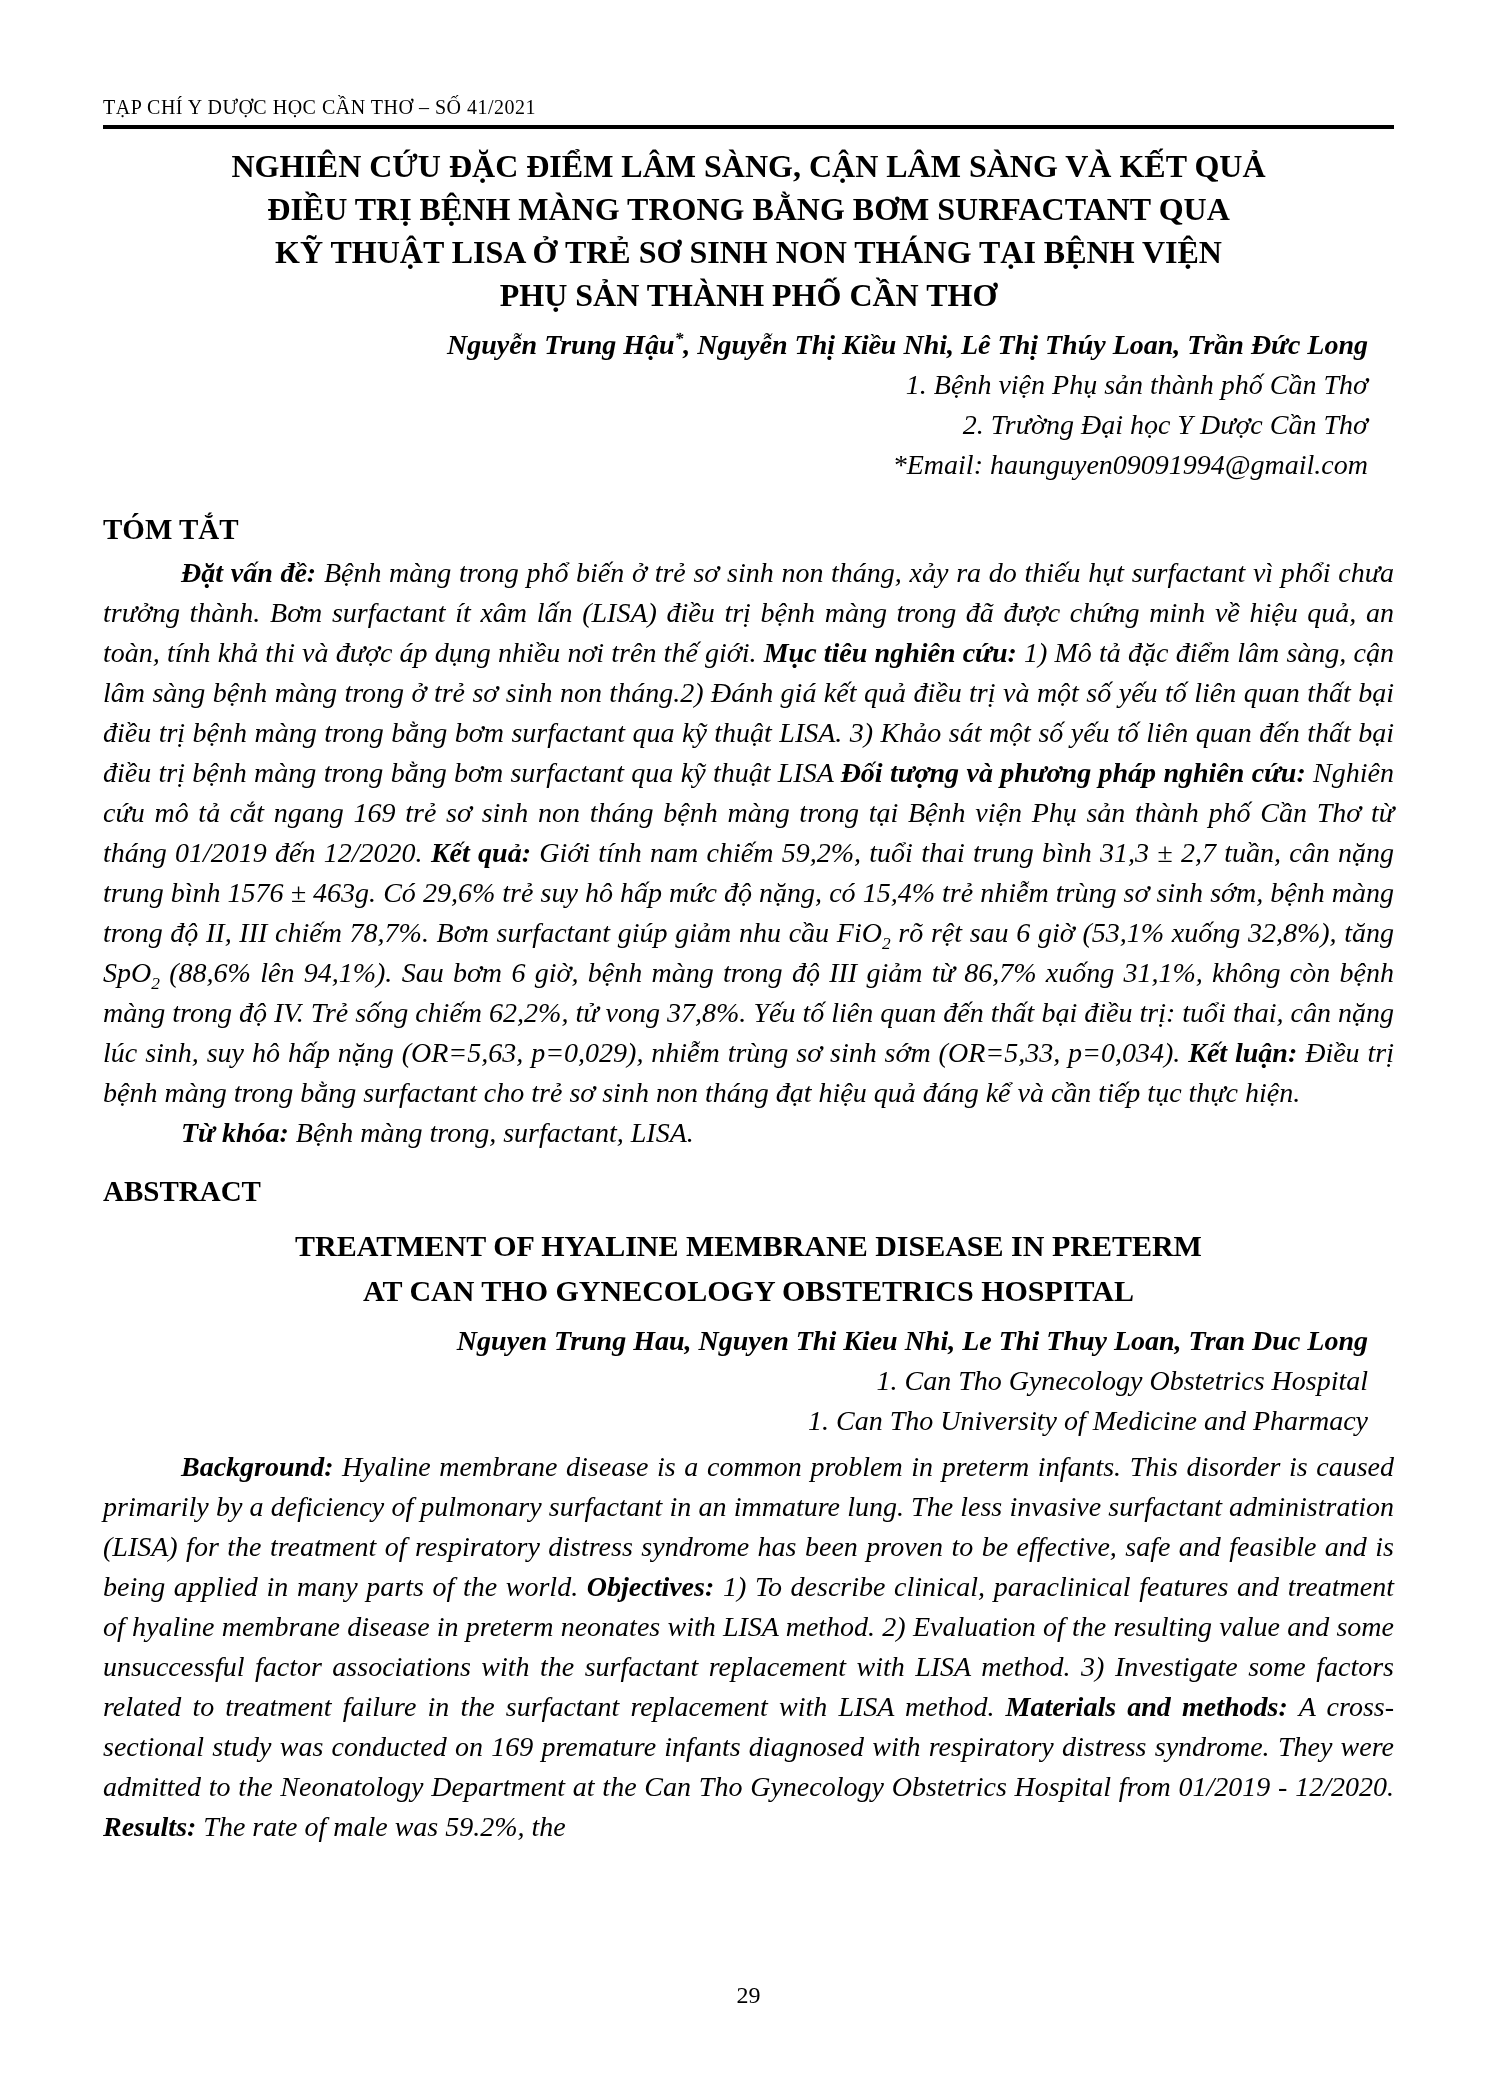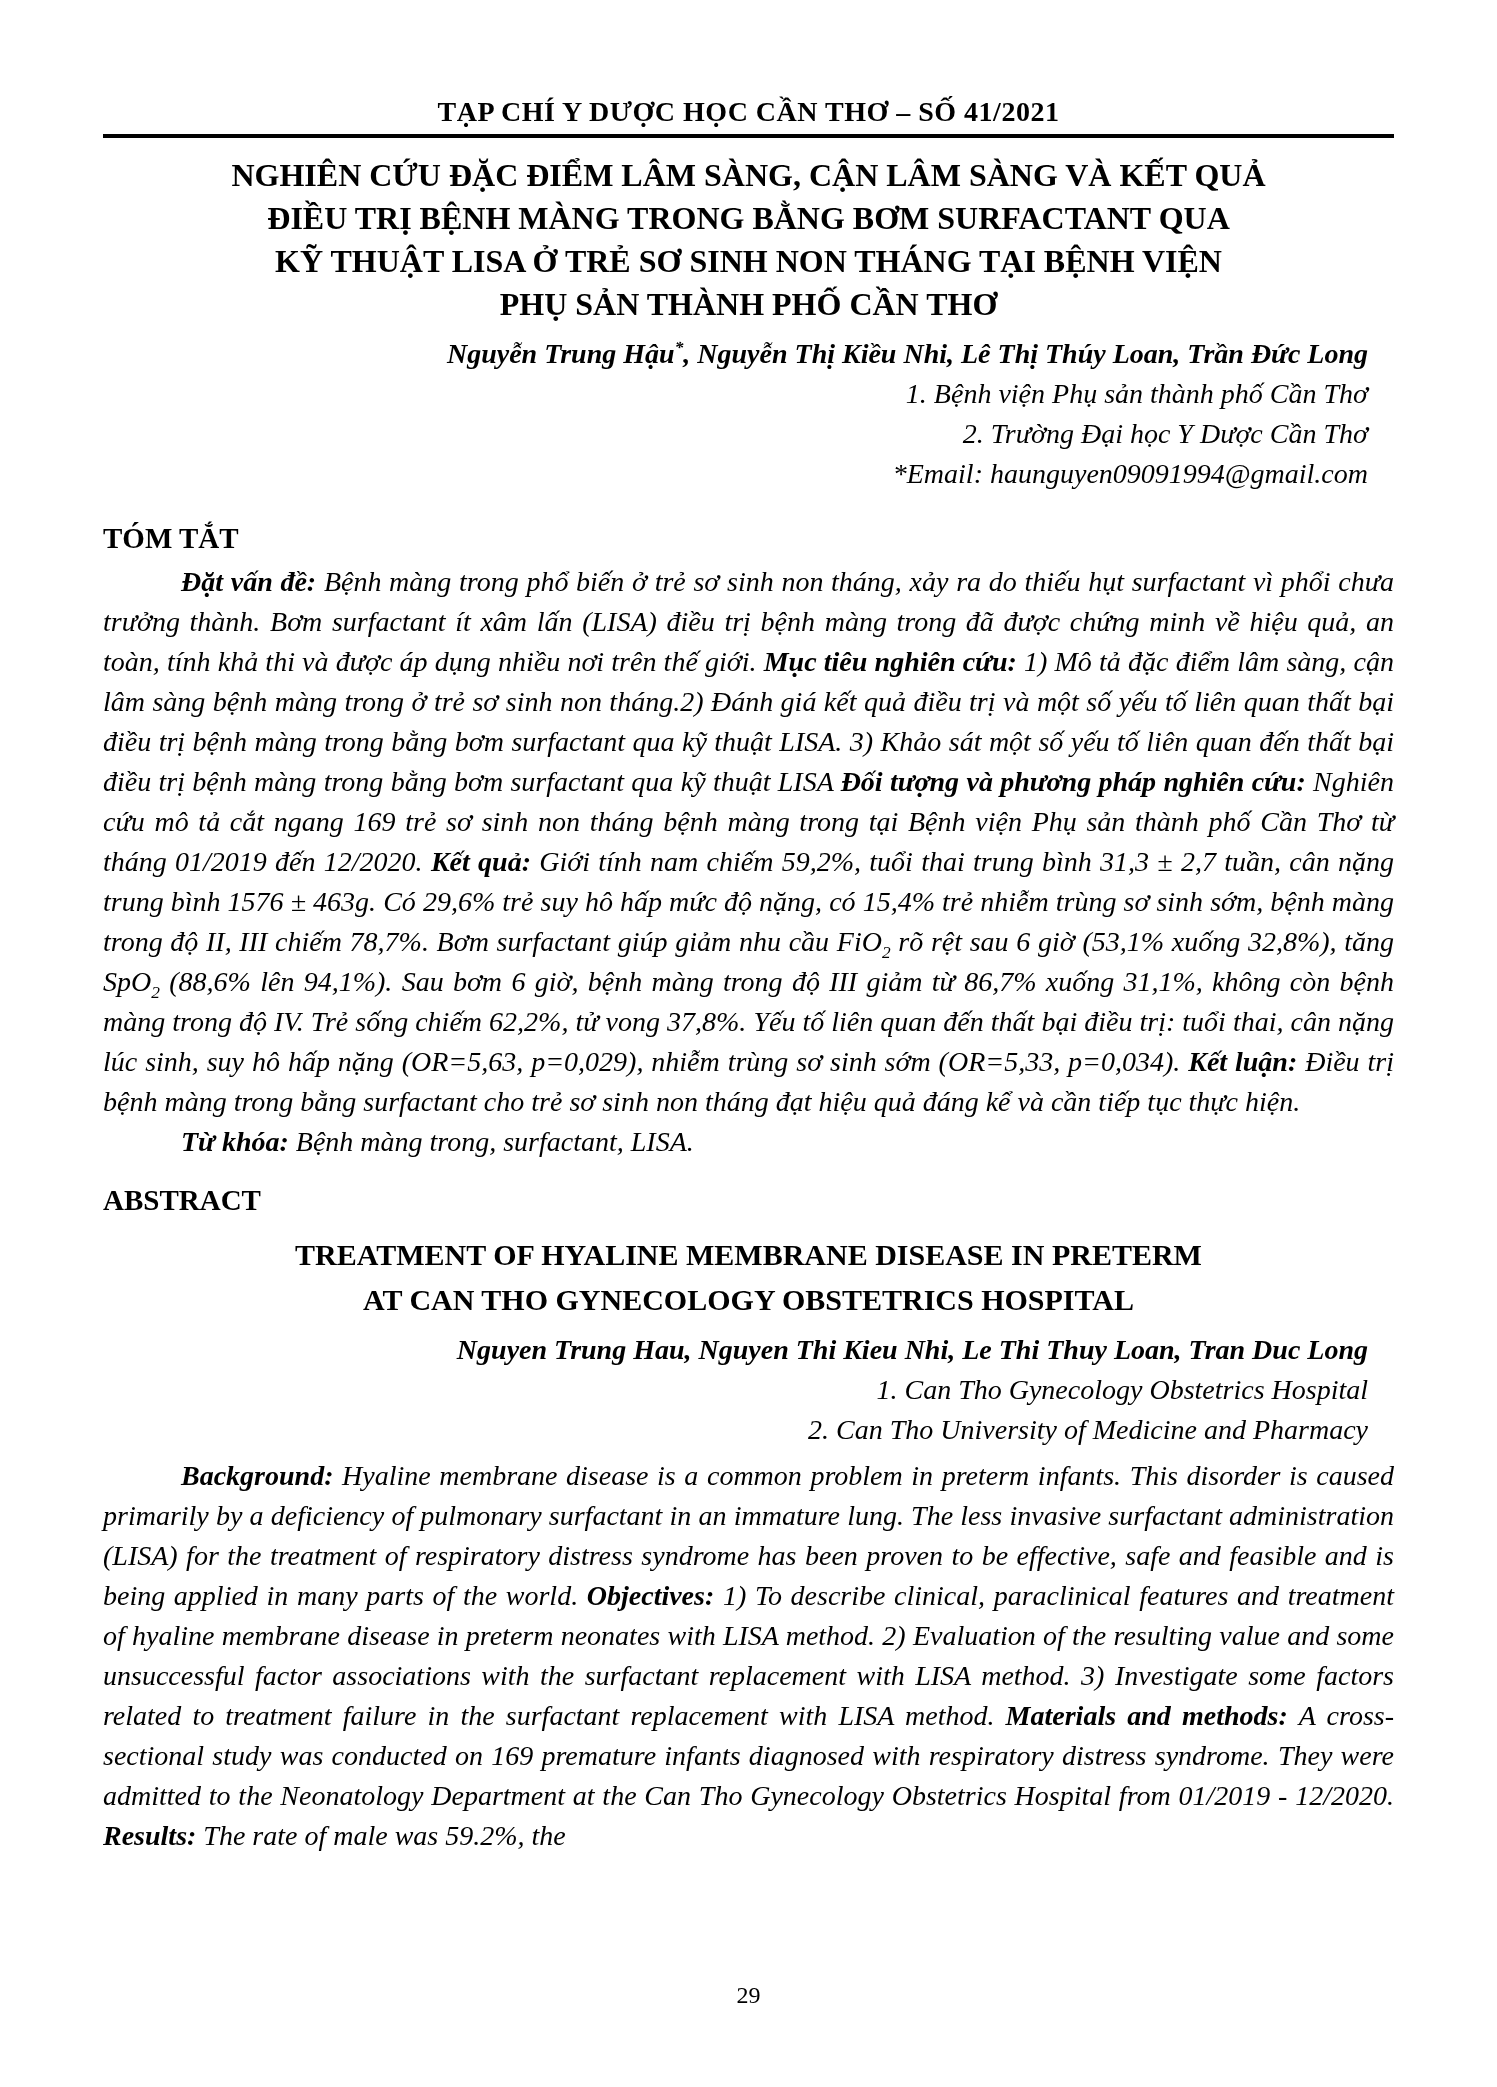--- a/index.html
+++ b/index.html
@@ -8,23 +8,22 @@
     height: 2087px;
     position: relative;
     background: #ffffff;
     color: #000000;
     font-family: "Liberation Serif", "DejaVu Serif", serif;
     overflow: hidden;
     margin: 0 auto;
   }
   .content { padding: 96px 103px 0 103px; }
   .journal-header {
-    text-align: center;
-    font-weight: 700;
-    font-size: 28px;
+    font-weight: 400;
+    font-size: 20px;
     line-height: 1.15;
     letter-spacing: 0.5px;
   }
   .header-rule { border-bottom: 4px solid #000; margin-top: 6px; }
   .title-vi {
     margin: 16px 0 0 0;
     text-align: center;
     font-weight: 700;
     font-size: 32px;
     line-height: 43px;
@@ -115,21 +114,21 @@
 
     <div class="title-en">
         <div>TREATMENT OF HYALINE MEMBRANE DISEASE IN PRETERM</div>
         <div>AT CAN THO GYNECOLOGY OBSTETRICS HOSPITAL</div>
       </div>
 
     <div class="authors-line">Nguyen Trung Hau, Nguyen Thi Kieu Nhi, Le Thi Thuy Loan, Tran Duc Long</div>
 
     <div class="affiliations">
         <div>1. Can Tho Gynecology Obstetrics Hospital</div>
-        <div>2. Can Tho University of Medicine and Pharmacy</div>
+        <div>1. Can Tho University of Medicine and Pharmacy</div>
       </div>
 
     <p class="body-par"><span class="b">Background: </span><span>Hyaline membrane disease is a common problem in preterm infants. This disorder is caused primarily by a deficiency of pulmonary surfactant in an immature lung. The less invasive surfactant administration (LISA) for the treatment of respiratory distress syndrome has been proven to be effective, safe and feasible and is being applied in many parts of the world. </span><span class="b">Objectives: </span><span>1) To describe clinical, paraclinical features and treatment of hyaline membrane disease in preterm neonates with LISA method. 2) Evaluation of the resulting value and some unsuccessful factor associations with the surfactant replacement with LISA method. 3) Investigate some factors related to treatment failure in the surfactant replacement with LISA method. </span><span class="b">Materials and methods: </span><span>A cross-sectional study was conducted on 169 premature infants diagnosed with respiratory distress syndrome. They were admitted to the Neonatology Department at the Can Tho Gynecology Obstetrics Hospital from 01/2019 - 12/2020. </span><span class="b">Results: </span><span>The rate of male was 59.2%, the</span></p>
 
   </div>
 
   <div class="page-number">29</div>
 </div>
 
 </body></html>

